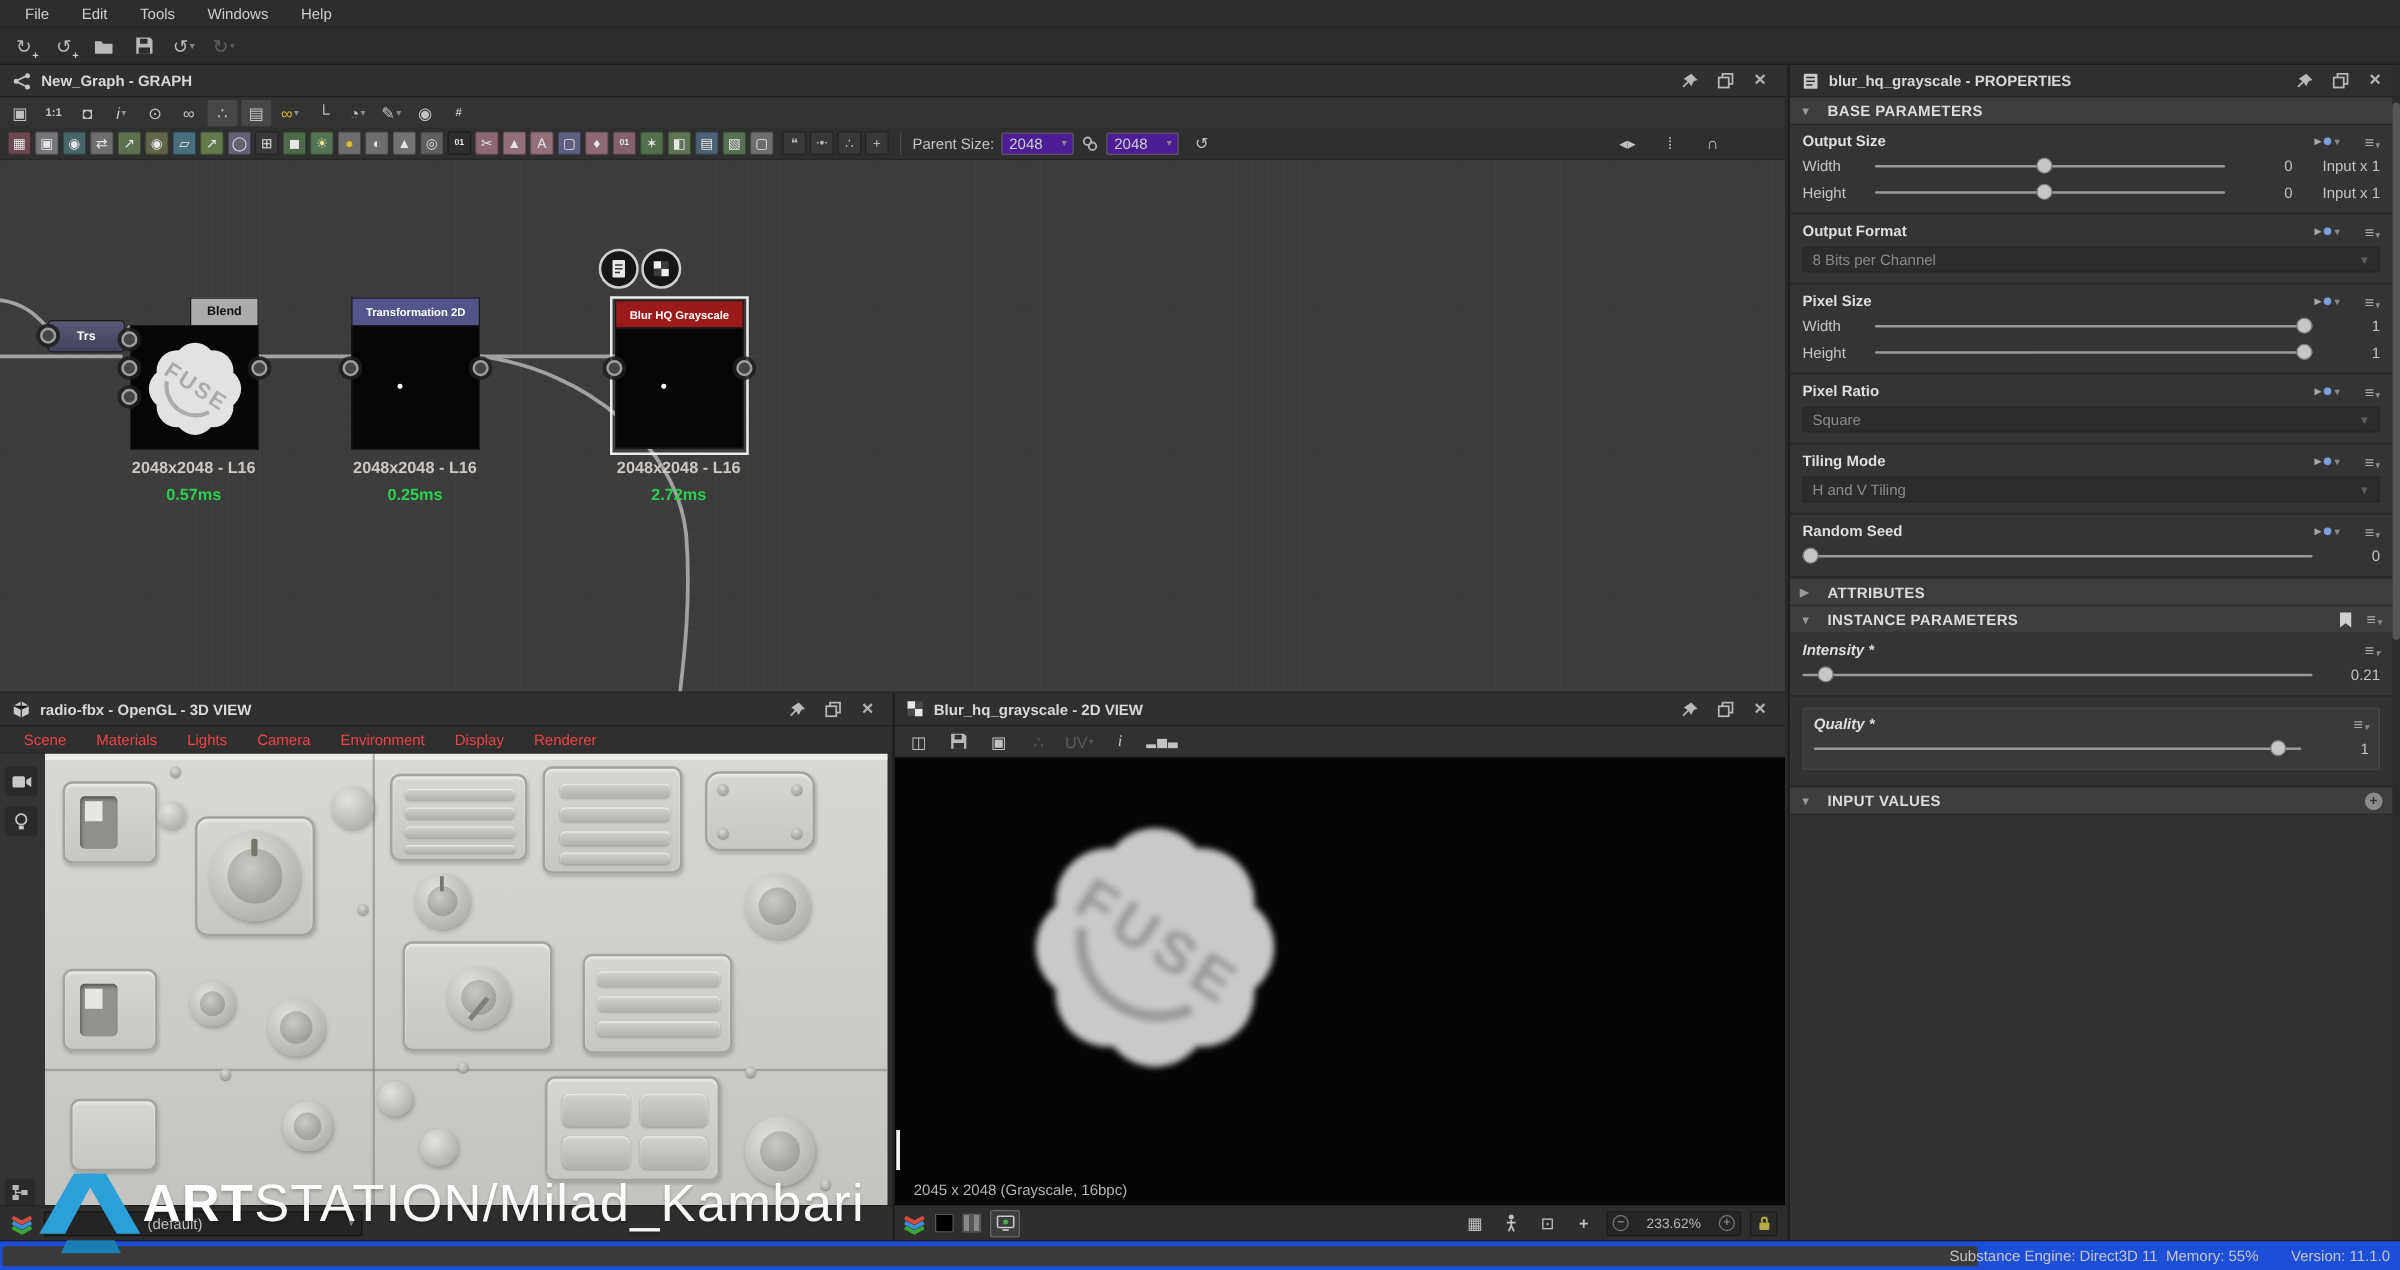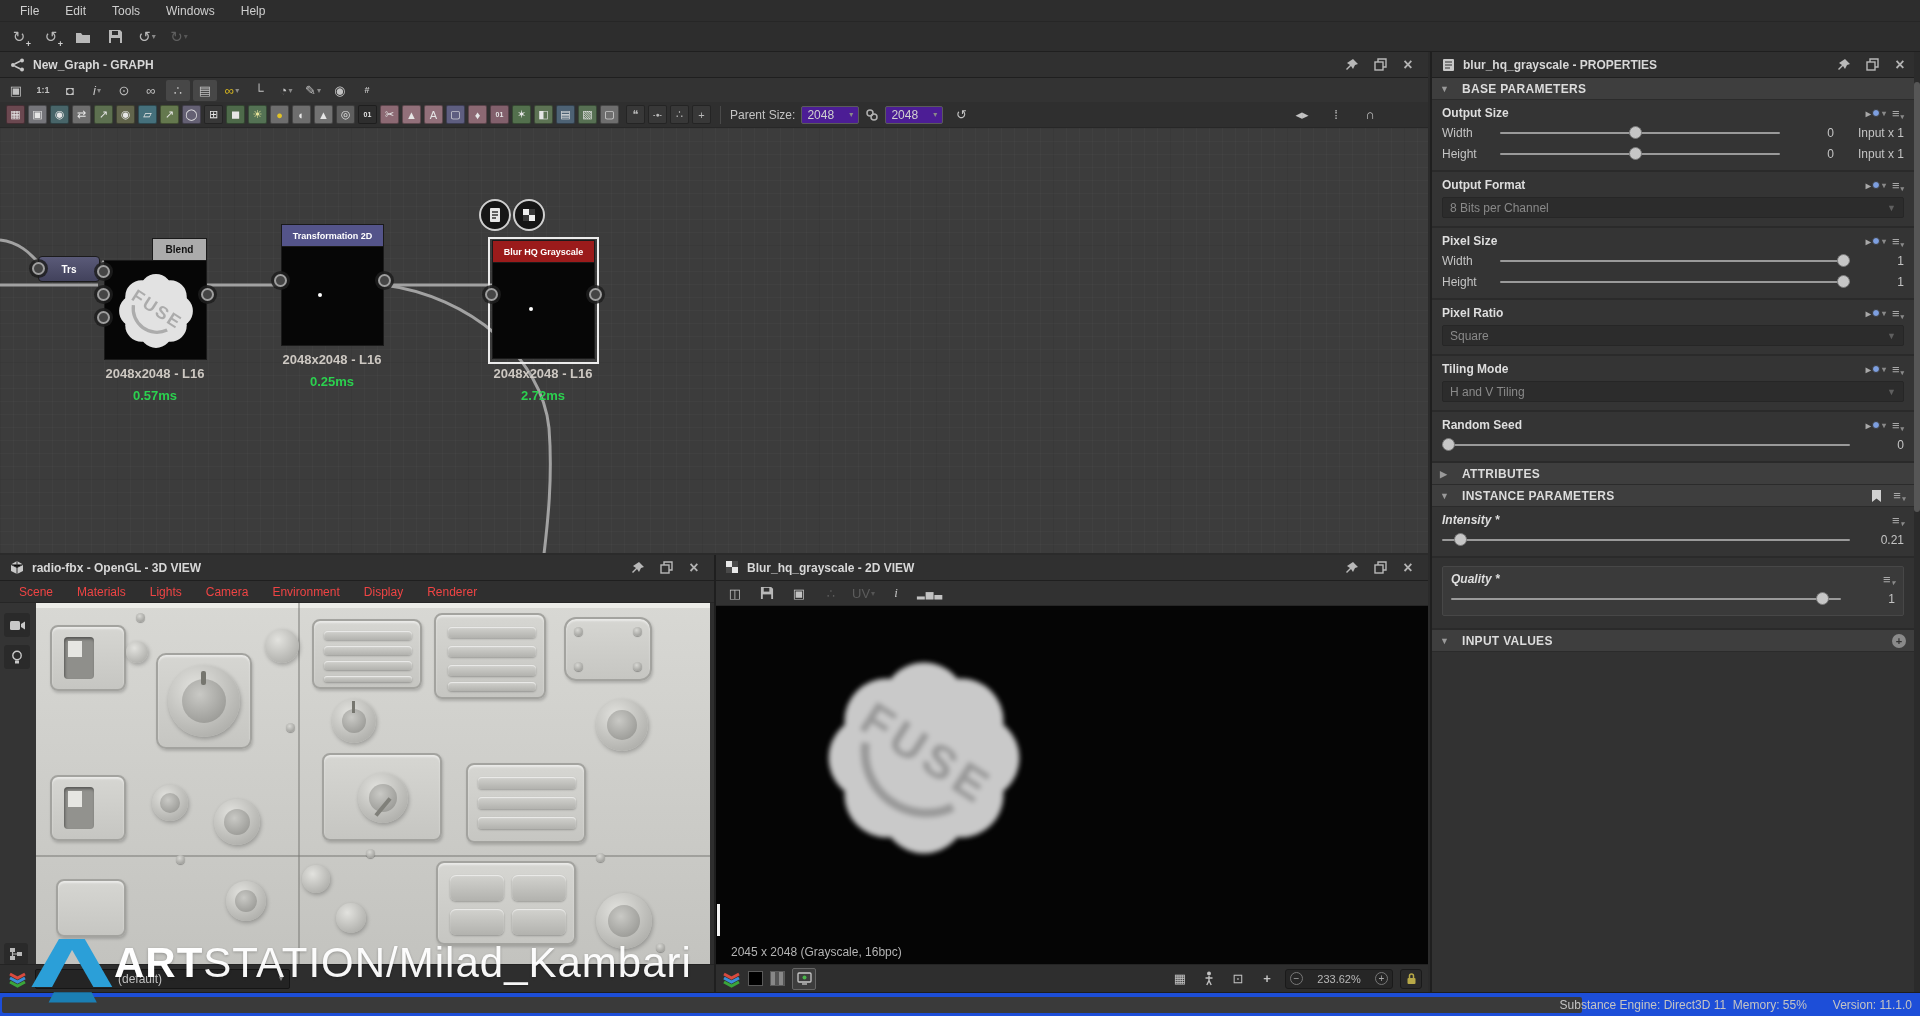--- a/index.html
+++ b/index.html
@@ -117,21 +117,21 @@
 
   
   .props { position:absolute; left:1430px; top:52px; width:490px; height:940px; background:#323232;
     border-left:2px solid #1f1f1f;}
   .props-body { position:absolute; left:0; top:26px; right:6px; }
   .secbar { height:22px; background:#3e3e3e; display:flex; align-items:center; gap:10px; padding:0 8px;
     font-weight:bold; color:#dcdcdc; border-bottom:1px solid #2b2b2b; letter-spacing:.3px;}
   .secbar .ch { color:#9a9a9a; font-size:9px; width:12px;}
   .secbar .sp, .ptitle .sp { flex:1;}
   .pgroup { background:#343434; border-bottom:2px solid #2a2a2a; padding:6px 10px 8px;}
-  .ptitle { display:flex; align-items:center; font-weight:bold; color:#dedede; font-size:12px; gap:6px;}
+  .ptitle { display:flex; align-items:center; font-weight:bold; color:#dedede; font-size:12px; gap:20px;}
   .ptitle.it { font-style:italic; }
   .fx-ic { color:#a8a8a8; font-size:10px; display:flex; align-items:center; gap:1px;}
   .fx-ic .bd { width:8px; height:8px; border-radius:50%; background:#7d9fe0; border:1px solid #3a3a3a; display:inline-block;}
   .menu-ic { color:#a8a8a8; font-size:13px; display:flex; align-items:flex-end; line-height:1;}
   .menu-ic .chev { font-size:7px;}
   .prow { display:flex; align-items:center; height:17px; margin-top:4px; gap:8px;}
   .plabel { width:50px; color:#c4c4c4;}
   .ptrackwrap { flex:1; position:relative; height:14px;}
   .ptrack { position:absolute; left:0; right:0; top:6px; height:2px; background:#9a9a9a; border-radius:1px;}
   .pthumb { position:absolute; top:0; width:13px; height:13px; border-radius:50%; background:#c6c6c6;
@@ -435,21 +435,21 @@
             </svg>
         </div>
         <div class="port" style="left:-7px; top:27px;"></div>
         <div class="port" style="left:-7px; top:50px;"></div>
         <div class="port" style="left:-7px; top:73px;"></div>
         <div class="port" style="right:-7px; top:50px;"></div>
         <div class="node-size" style="left:-29px; top:128px;">2048x2048 - L16</div>
         <div class="node-ms" style="left:-29px; top:150px;">0.57ms</div>
       </div>
 
-      <div class="node" style="left:281px; top:96px;">
+      <div class="node" style="left:281px; top:110px;">
         <div class="node-h" style="background:#54548a; color:#fff; font-size:9px;">
           <span>Transformation 2D</span>
           </div>
         <div class="node-b">
           <span class="tiny-dot" style="left:36px; top:46px;"></span>
           </div>
         <div class="port" style="left:-7px; top:50px;"></div>
         <div class="port" style="right:-7px; top:50px;"></div>
         <div class="node-size" style="left:-29px; top:128px;">2048x2048 - L16</div>
         <div class="node-ms" style="left:-29px; top:150px;">0.25ms</div>

